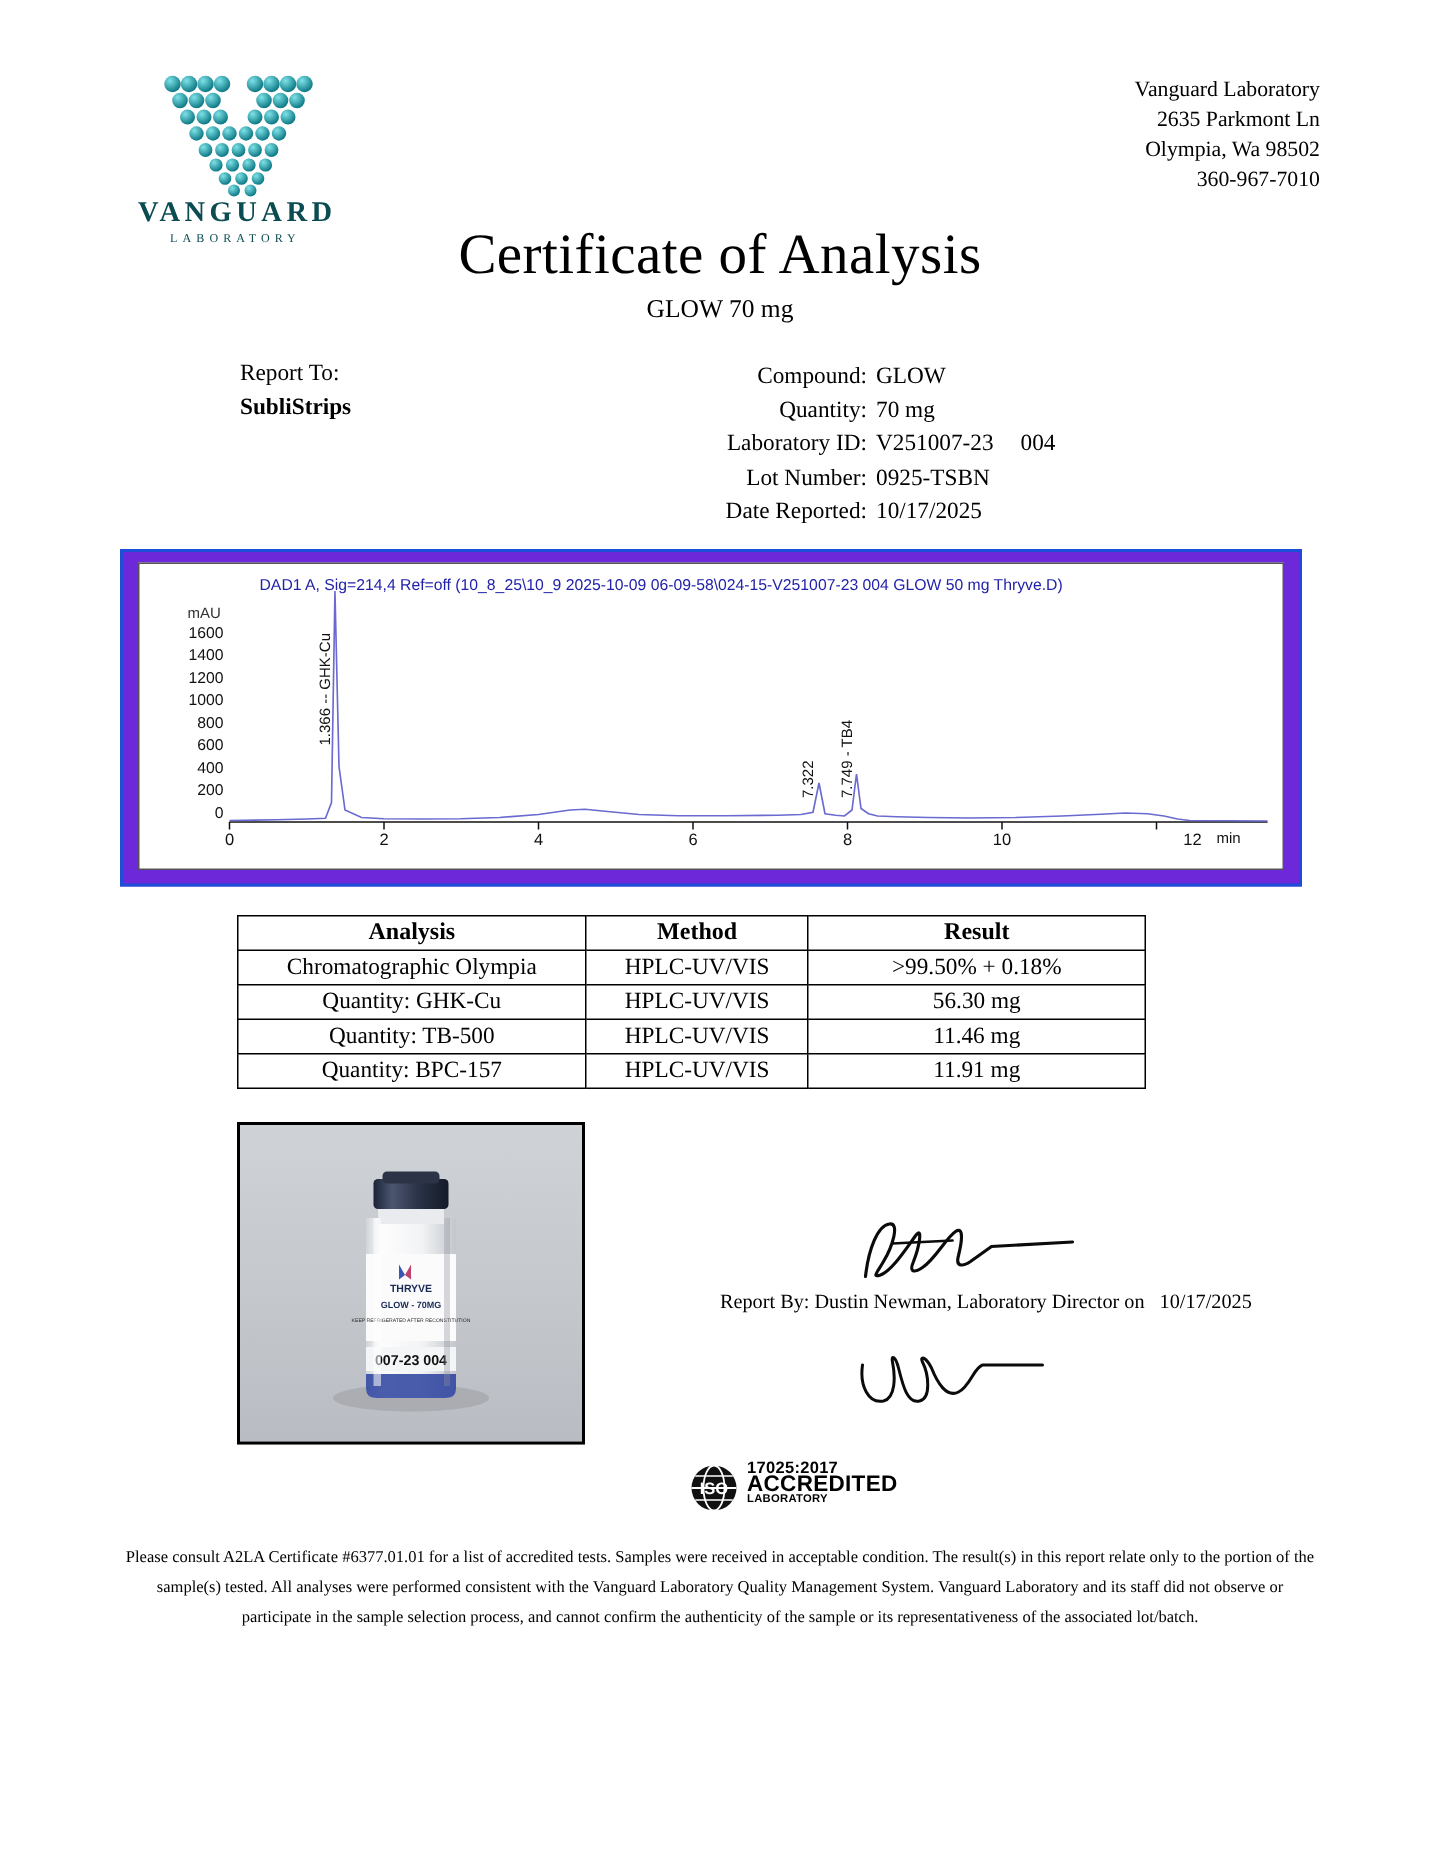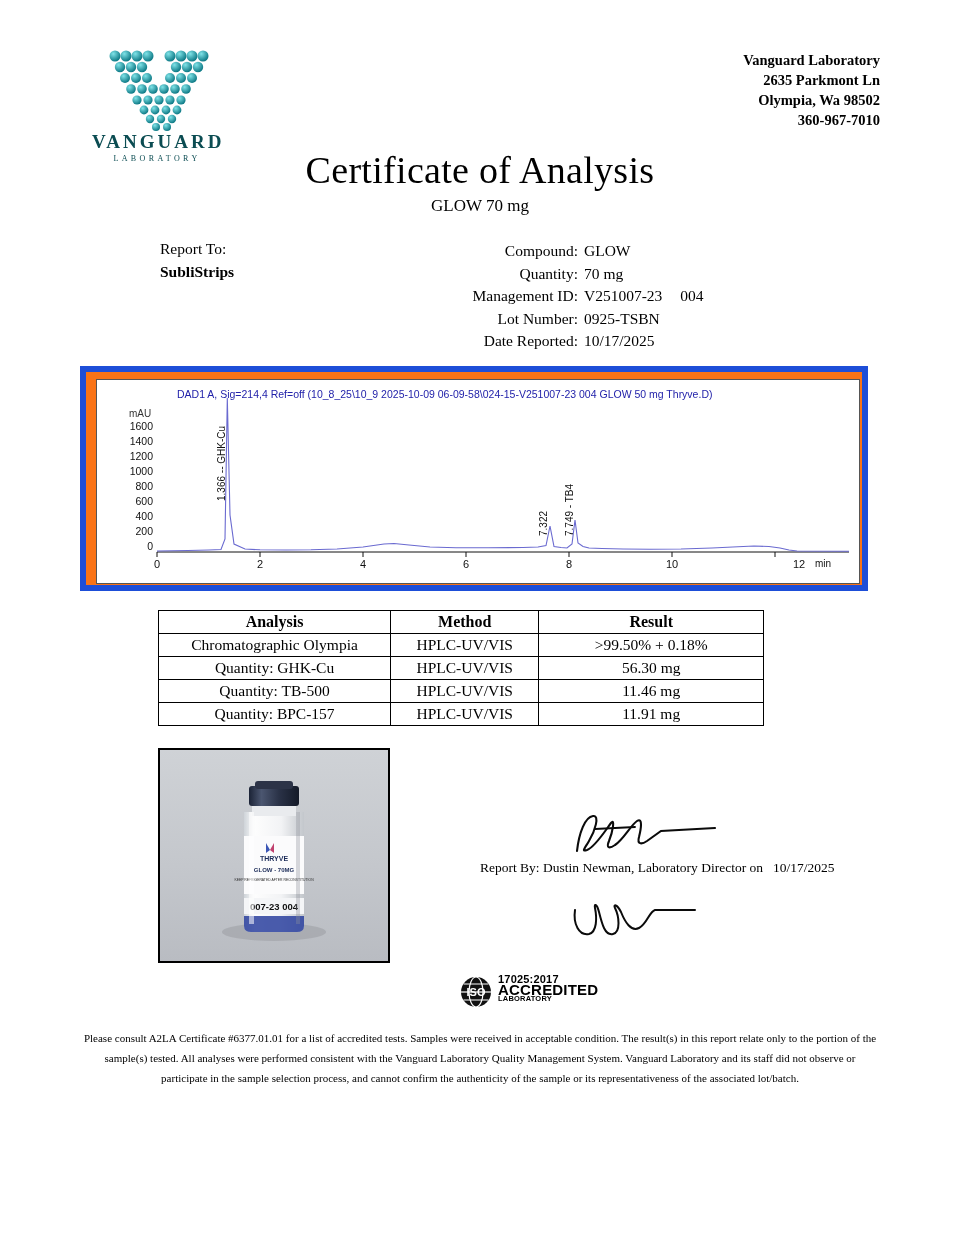--- a/index.html
+++ b/index.html
@@ -53,21 +53,20 @@
     color: #0b4c52;
     margin-top: 1px;
   }
   .lab-address {
     position: absolute;
     right: 80px;
     top: 10px;
     text-align: right;
     font-size: 14.5px;
     line-height: 20px;
-    font-weight: bold;
   }
 
   
   .doc-title {
     position: absolute;
     top: 148px;
     left: 0;
     width: 960px;
     text-align: center;
     font-size: 38px;
@@ -125,23 +124,23 @@
   }
   .meta-row .v .lab-id-suffix { padding-left: 18px; }
 
   
   .chrom-frame {
     position: absolute;
     left: 80px;
     top: 366px;
     width: 788px;
     height: 225px;
-    border: 6px solid #1d4ed8;
+    border: 2px solid #1d4ed8;
     box-sizing: border-box;
-    background: #f97316;
+    background: #6d28d9;
   }
   .chrom-inner {
     position: absolute;
     left: 10px;
     top: 7px;
     width: 764px;
     height: 205px;
     border: 1px solid #555;
     box-sizing: border-box;
     background: #fff;
@@ -375,21 +374,21 @@
     <div class="meta-rows">
       <div class="meta-row">
         <div class="k">Compound:</div>
         <div class="v">GLOW</div>
       </div>
       <div class="meta-row">
         <div class="k">Quantity:</div>
         <div class="v">70 mg</div>
       </div>
       <div class="meta-row">
-        <div class="k">Management ID:</div>
+        <div class="k">Laboratory ID:</div>
         <div class="v">
           <span>V251007-23</span><span class="lab-id-suffix">004</span>
         </div>
       </div>
       <div class="meta-row">
         <div class="k">Lot Number:</div>
         <div class="v">0925-TSBN</div>
       </div>
       <div class="meta-row">
         <div class="k">Date Reported:</div>

